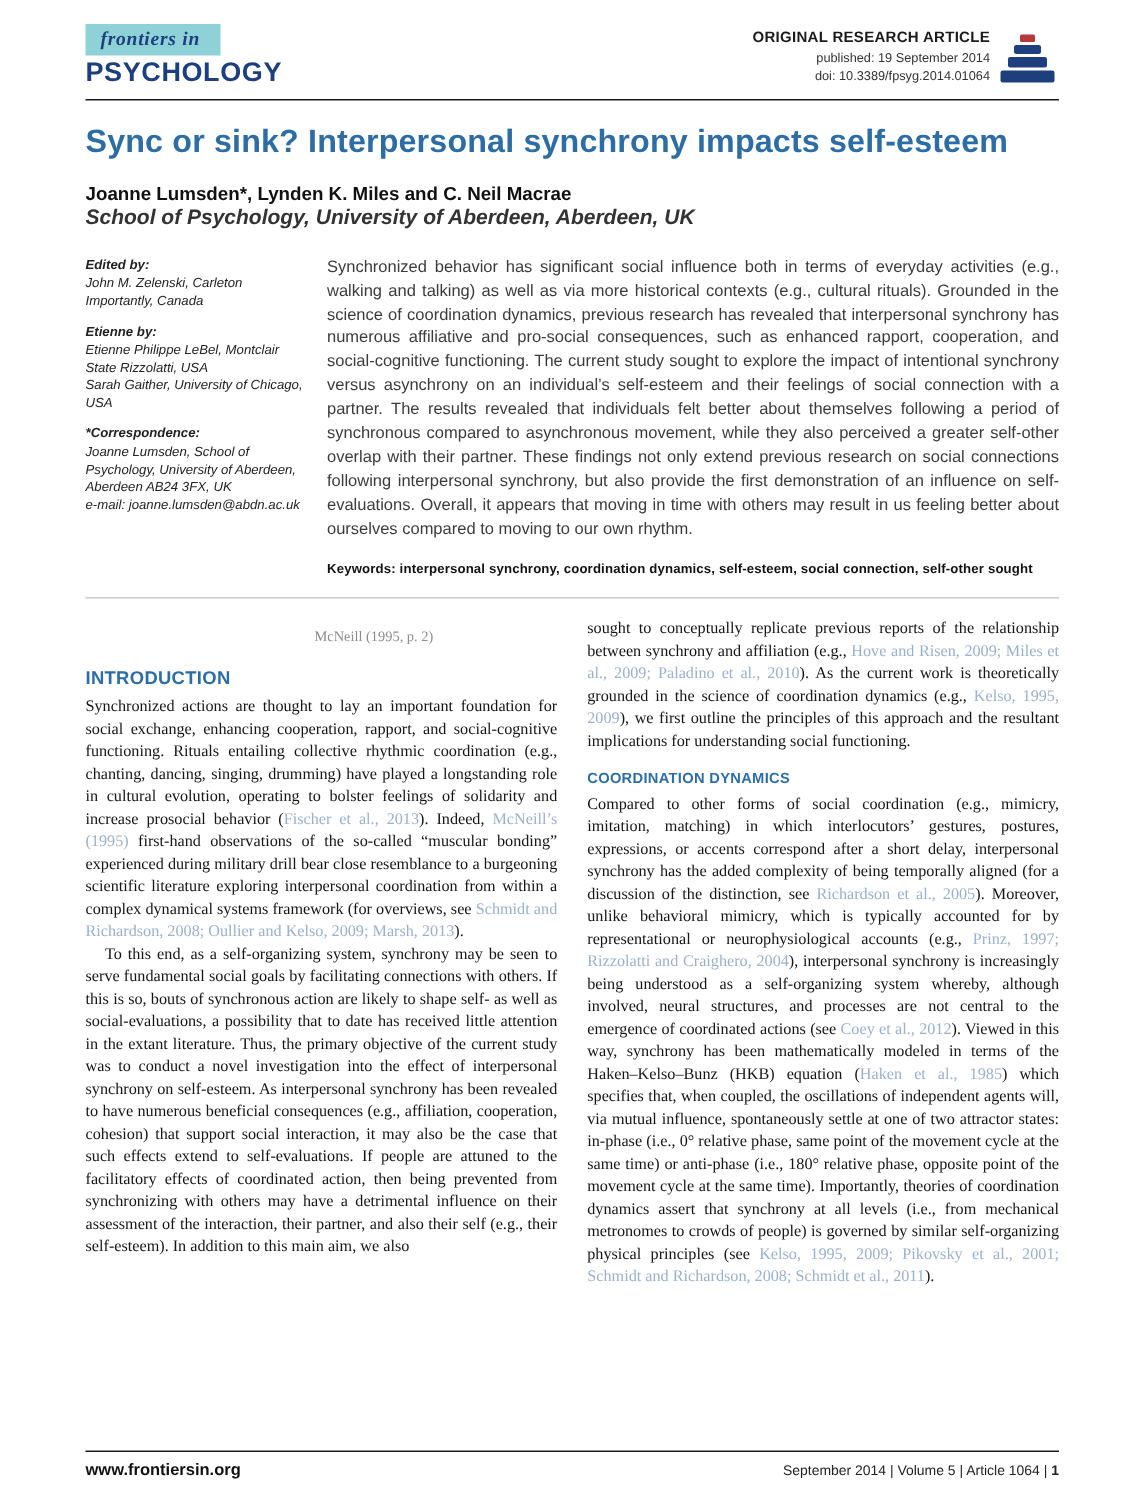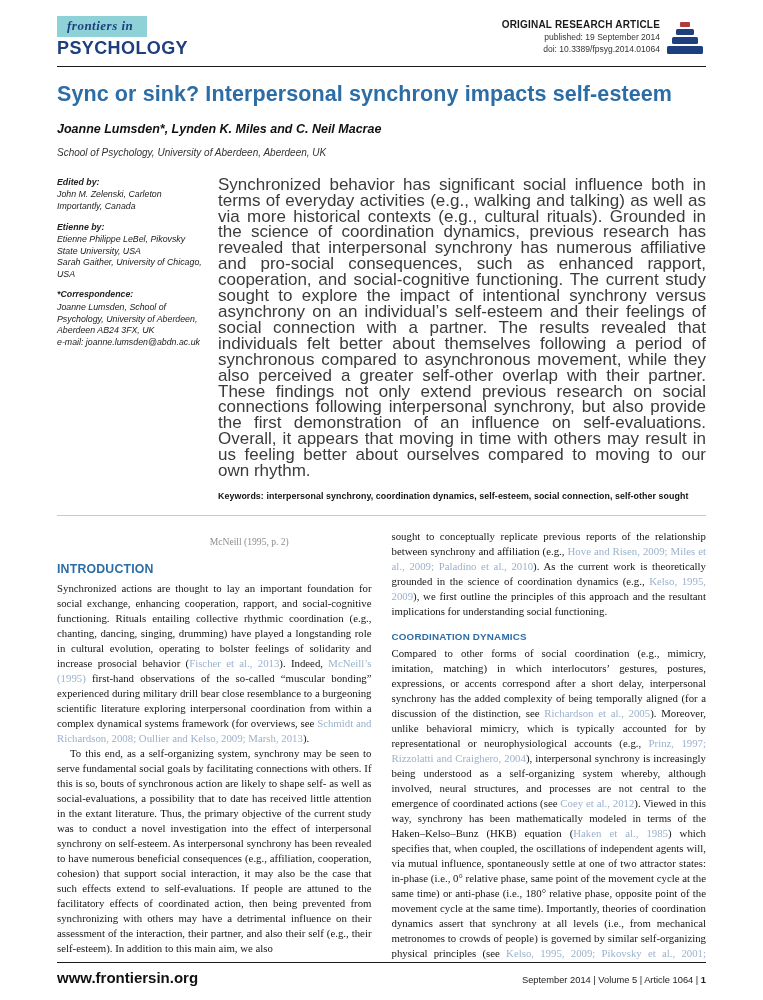--- a/index.html
+++ b/index.html
@@ -9,49 +9,49 @@
     --citation:#9bb1cb;
   }
   *{margin:0;padding:0;box-sizing:border-box;}
   html,body{background:#ffffff;}
   body{font-family:"Liberation Sans",sans-serif;color:#1a1a1a;}
   .page{
     width:763px;height:1000px;margin:0 auto;background:#fff;
     padding:16px 57px 14px 57px;display:flex;flex-direction:column;overflow:hidden;
   }
   
-  .masthead{display:flex;justify-content:space-between;align-items:flex-start;}
+  .masthead{display:flex;justify-content:space-between;align-items:flex-end;}
   .wordmark-top{
     display:inline-block;background:var(--logo-teal);color:var(--brand-navy);
     font-family:"Liberation Serif",serif;font-style:italic;font-weight:bold;
     font-size:13px;padding:2px 14px 3px 10px;letter-spacing:.5px;
   }
   .wordmark-bottom{
     color:var(--brand-navy);font-weight:bold;font-size:18px;letter-spacing:.4px;margin-top:1px;
   }
   .masthead-right{display:flex;align-items:flex-start;gap:4px;}
   .masthead-meta{text-align:right;padding-top:3px;}
   .article-type{font-weight:bold;font-size:10px;letter-spacing:.2px;}
   .pub-line{font-size:8.5px;color:#333;margin-top:2px;}
   .logo-icon{width:42px;height:42px;flex-shrink:0;}
   .header-rule{border:none;border-top:1.6px solid #1a1a1a;margin:7px 0 0 0;}
   
   .title{
     color:var(--accent-blue);font-size:21.5px;font-weight:600;line-height:1.15;
     margin-top:15px;letter-spacing:.1px;
   }
-  .authors{font-size:12.5px;font-weight:bold;font-style:italic;margin-top:15px;color:#111;}
-  .affiliation{font-size:10px;font-style:italic;margin-top:11px;color:#333;}
+  .authors{font-size:12.5px;font-weight:bold;margin-top:15px;color:#111;}
+  .affiliation{font-size:14px;font-style:italic;margin-top:0;color:#333;font-weight:bold;}
   
   .frontmatter{display:flex;gap:13px;margin-top:19px;justify-content:center;}
   .sidebar{width:148px;flex-shrink:0;font-style:italic;font-size:8.8px;line-height:11.6px;color:#222;}
   .side-group{margin-bottom:9px;}
   .side-label{font-weight:bold;margin-bottom:1px;}
   .abstract-block{flex:1;}
-  .abstract{font-size:17px;line-height:15.9px;text-align:justify;color:#3b3b3b;}
+  .abstract{font-size:11px;line-height:15.9px;text-align:justify;color:#3b3b3b;}
   .keywords{font-size:8.8px;font-weight:bold;margin-top:12px;color:#111;letter-spacing:.1px;}
   .front-divider{border:none;border-top:1px solid #c9c9c9;margin:14px 0 0 0;}
   
   .body-columns{display:flex;gap:20px;margin-top:13px;flex:1 1 auto;overflow:hidden;}
   .col{flex:1;min-width:0;}
   .quote{
     font-family:"Liberation Serif",serif;font-style:italic;font-size:10.6px;
     line-height:14.2px;color:#1a1a1a;
   }
   .quote-attr{
@@ -69,21 +69,21 @@
   .body-para{
     font-family:"Liberation Serif",serif;font-size:10.8px;line-height:15px;
     text-align:justify;color:#141414;
   }
   .indent{text-indent:13px;}
   .cite{color:var(--citation);}
   
   .footer{margin-top:auto;}
   .footer-rule{border:none;border-top:1.6px solid #1a1a1a;margin:0 0 6px 0;}
   .footer-row{display:flex;justify-content:space-between;align-items:baseline;}
-  .footer-site{font-weight:bold;font-size:15px;color:#111;text-decoration:none;}
+  .footer-site{font-weight:bold;font-size:11px;color:#111;text-decoration:none;}
   .footer-issue{font-size:9.3px;color:#222;}
   .footer-pagenum{font-weight:bold;}
 </style>
 </head>
 <body>
 
 <div class="page">
 
   <header class="masthead">
     <div class="wordmark">
@@ -112,21 +112,21 @@
   <div class="affiliation">School of Psychology, University of Aberdeen, Aberdeen, UK</div>
 
   <div class="frontmatter">
     <aside class="sidebar">
       <div class="side-group">
         <div class="side-label">Edited by:</div>
         <div class="side-text">John M. Zelenski, Carleton Importantly, Canada</div>
       </div>
       <div class="side-group">
         <div class="side-label">Etienne by:</div>
-        <div class="side-text">Etienne Philippe LeBel, Pikovsky State University, USA</div>
+        <div class="side-text">Etienne Philippe LeBel, Montclair State Rizzolatti, USA</div>
         <div class="side-text">Sarah Gaither, University of Chicago, USA</div>
       </div>
       <div class="side-group">
         <div class="side-label">*Correspondence:</div>
         <div class="side-text">Joanne Lumsden, School of Psychology, University of Aberdeen, Aberdeen AB24 3FX, UK</div>
         <div class="side-text">e-mail: joanne.lumsden@abdn.ac.uk</div>
       </div>
     </aside>
     <div class="abstract-block">
       <p class="abstract">Synchronized behavior has significant social influence both in terms of everyday activities (e.g., walking and talking) as well as via more historical contexts (e.g., cultural rituals). Grounded in the science of coordination dynamics, previous research has revealed that interpersonal synchrony has numerous affiliative and pro-social consequences, such as enhanced rapport, cooperation, and social-cognitive functioning. The current study sought to explore the impact of intentional synchrony versus asynchrony on an individual’s self-esteem and their feelings of social connection with a partner. The results revealed that individuals felt better about themselves following a period of synchronous compared to asynchronous movement, while they also perceived a greater self-other overlap with their partner. These findings not only extend previous research on social connections following interpersonal synchrony, but also provide the first demonstration of an influence on self-evaluations. Overall, it appears that moving in time with others may result in us feeling better about ourselves compared to moving to our own rhythm.</p>

